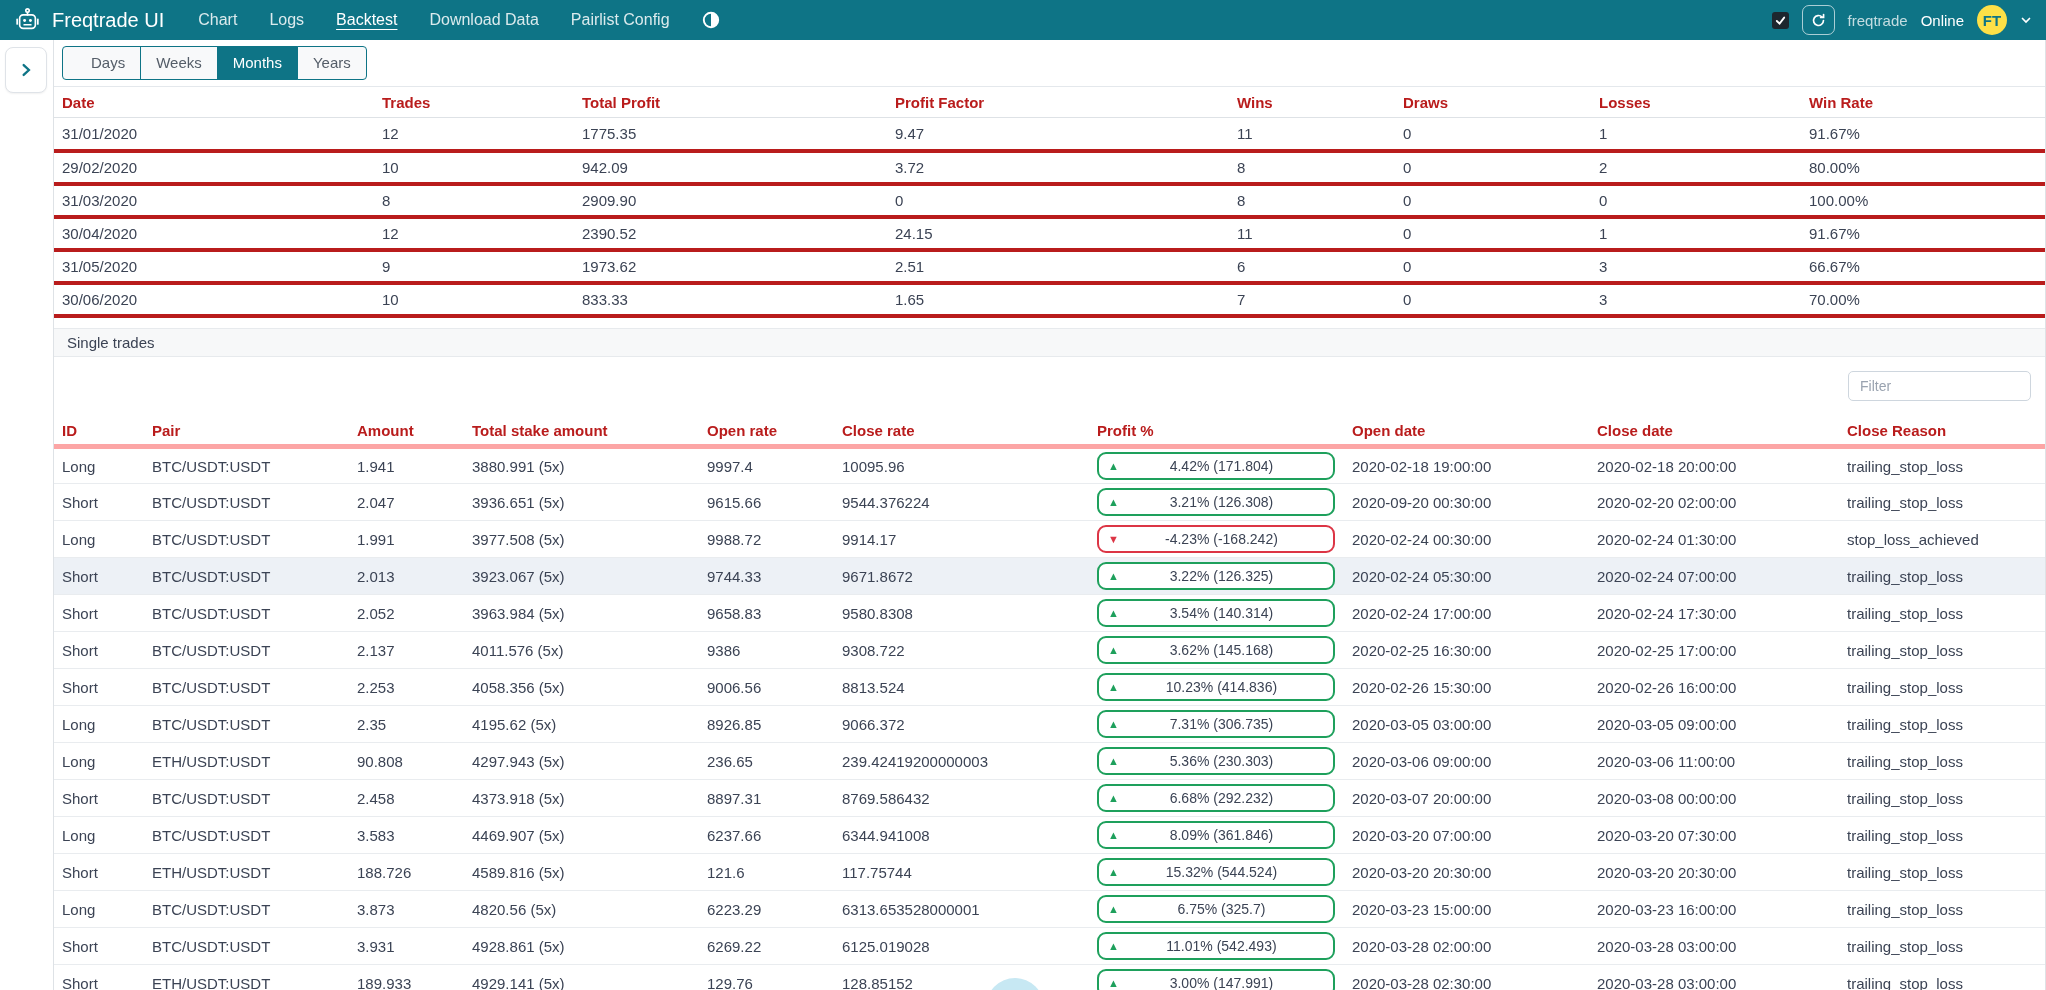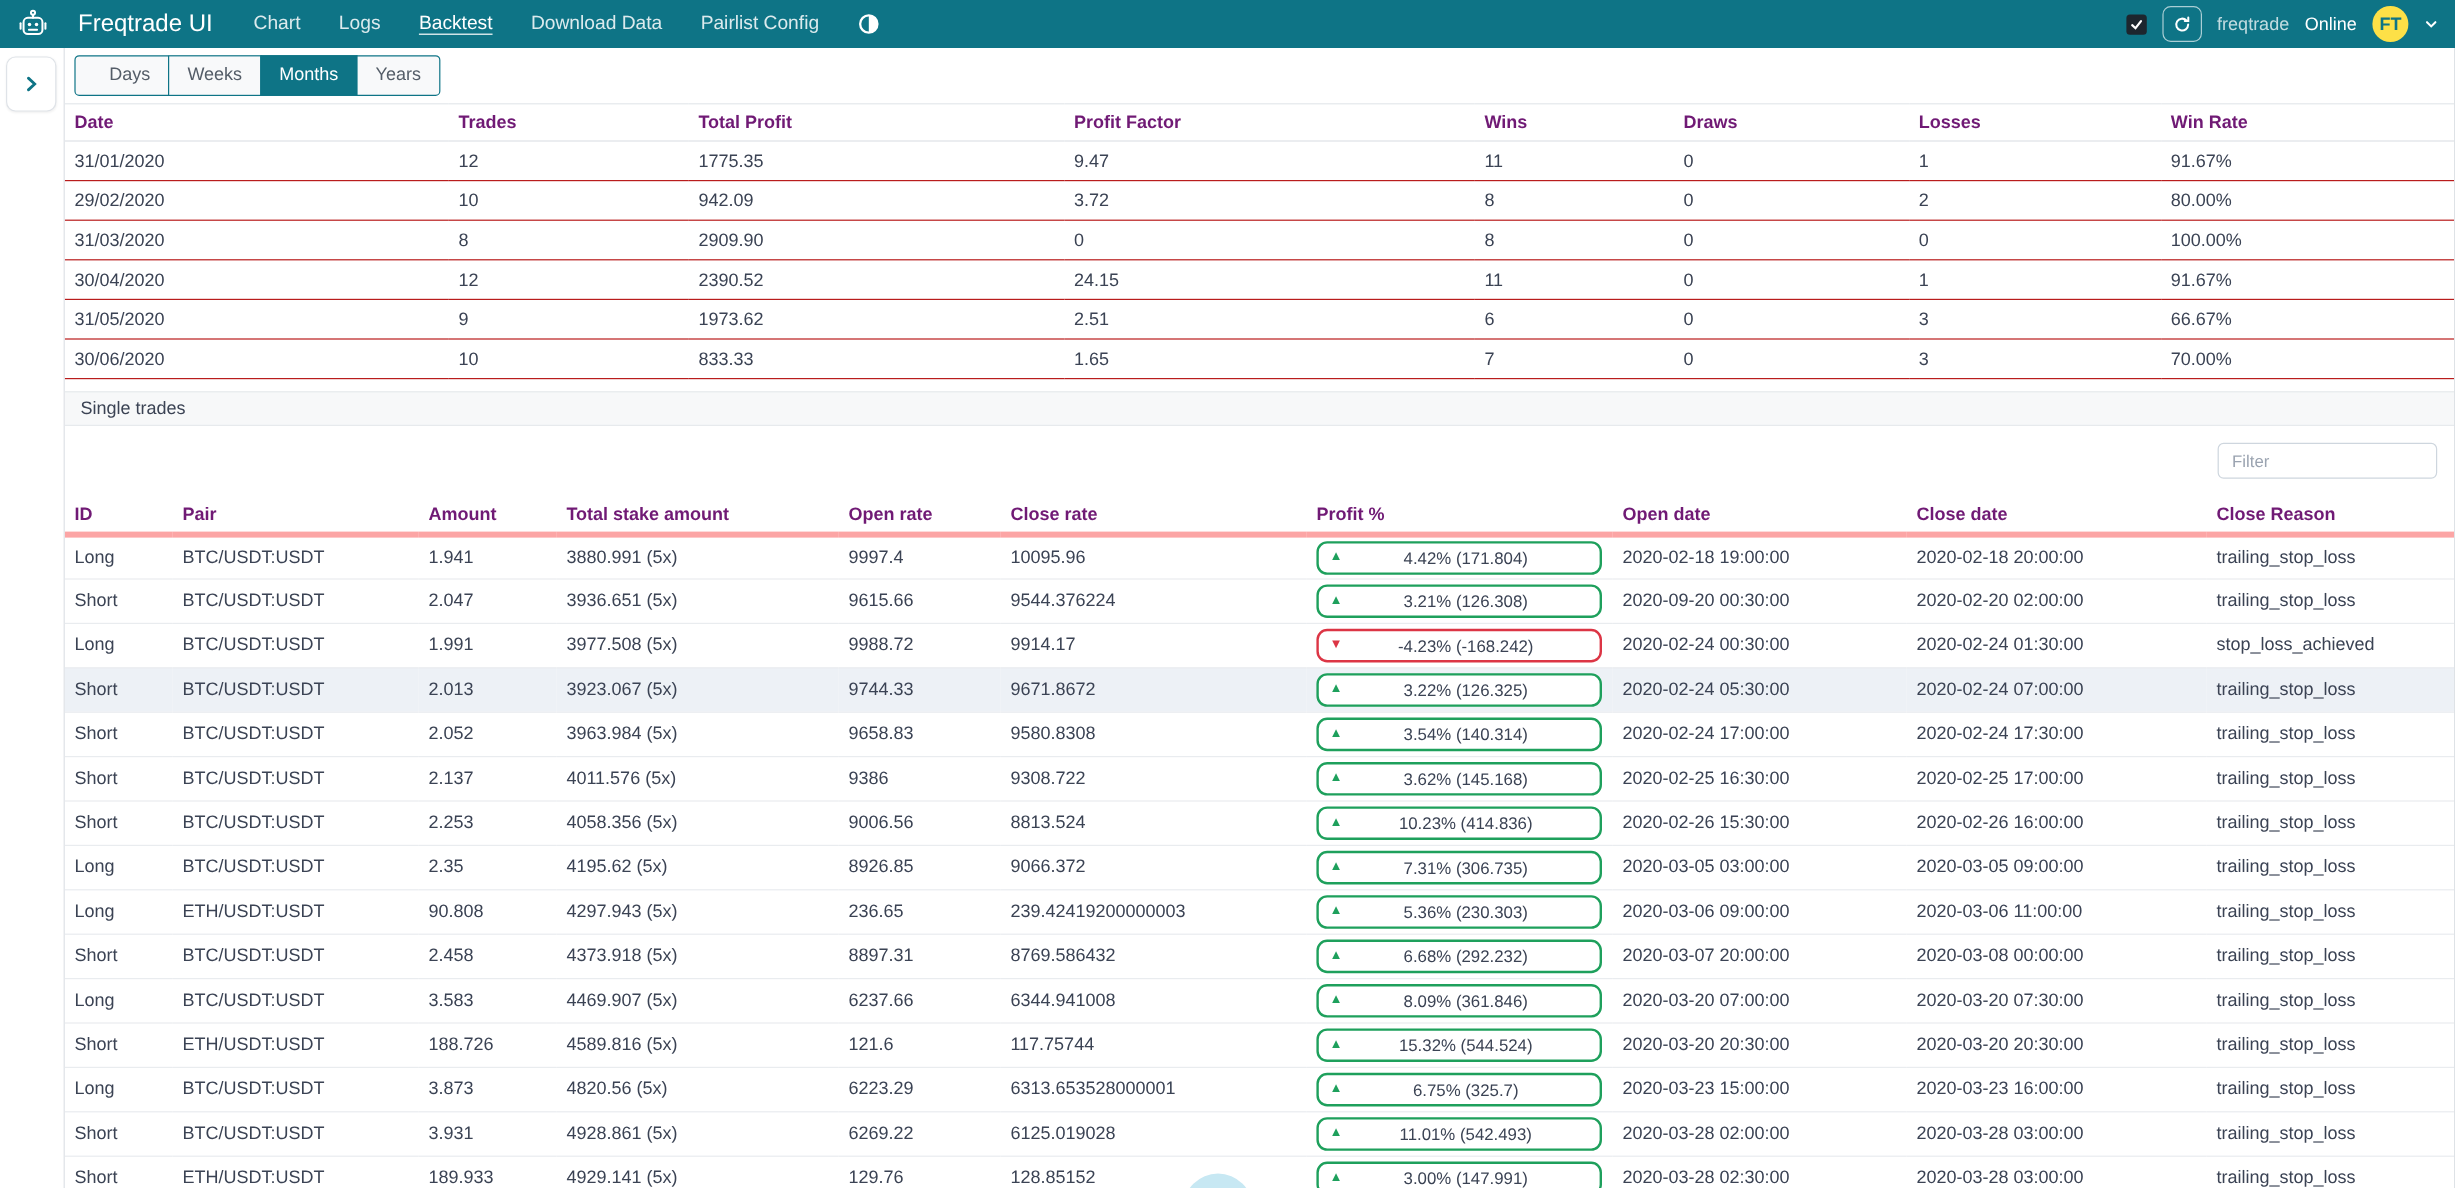--- a/index.html
+++ b/index.html
@@ -5,21 +5,21 @@
   * { box-sizing: border-box; }
   html,body { margin:0; padding:0; }
   body {
     width:2046px; height:990px; overflow:hidden; position:relative;
     background:#ffffff; color:#3b4354;
     font-family:"Liberation Sans", sans-serif;
   }
 
   
   .navbar { height:40px; background:#0e7486; display:flex; align-items:center; padding:0 14px; color:#fff; }
-  .brand { display:flex; align-items:center; gap:24px; margin-right:34px; font-size:20px; white-space:nowrap; }
+  .brand { display:flex; align-items:center; gap:11px; margin-right:34px; font-size:20px; white-space:nowrap; }
   .nav-links { display:flex; gap:32px; font-size:16px; align-items:center; }
   .nav-link { color:rgba(255,255,255,.85); cursor:pointer; white-space:nowrap; }
   .nav-link.active { color:#fff; text-decoration:underline; text-underline-offset:4px; }
   .theme-toggle { margin-left:32px; display:flex; align-items:center; cursor:pointer; }
   .nav-right { margin-left:auto; display:flex; align-items:center; gap:13px; font-size:15px; }
   .nav-checkbox { width:17px; height:17px; background:#1d262e; border-radius:3px; display:flex; align-items:center; justify-content:center; cursor:pointer; }
   .reload-btn { width:33px; height:30px; border:1px solid rgba(255,255,255,.65); border-radius:7px; background:transparent; display:flex; align-items:center; justify-content:center; cursor:pointer; }
   .bot-name { color:rgba(255,255,255,.75); }
   .status-text { color:#fff; }
   .avatar { width:30px; height:30px; border-radius:50%; background:#fde047; color:#0e7486; display:flex; align-items:center; justify-content:center; font-size:15px; font-weight:600; cursor:pointer; }
@@ -35,24 +35,24 @@
   
   .tabs { display:inline-flex; margin-left:8px; }
   .tab { padding:6px 15px; font-size:15px; border:1px solid #0e7486; margin-left:-1px;
     background:#f8f9fa; color:#545d68; cursor:pointer; line-height:20px; }
   .tab:first-child { border-radius:4px 0 0 4px; margin-left:0;padding-left:28px; }
   .tab:last-child { border-radius:0 4px 4px 0; }
   .tab.active { background:#0e7486; color:#fff; }
 
   
   table { width:100%; border-collapse:collapse; table-layout:fixed; font-size:15px; }
-  th { text-align:left; font-weight:700; color:#701a75; }
+  th { text-align:left; font-weight:700; color:#b91c1c; }
   .summary-table { margin-top:6px; }
   .summary-table th { height:31px; padding:0 8px; border-top:1px solid #e4e8ec; border-bottom:1px solid #dee2e6; }
-  .summary-table td { height:33px; padding:0 8px; border-bottom:1px solid #b91c1c; }
+  .summary-table td { height:33px; padding:0 8px; border-bottom:4px solid #b91c1c; }
 
   .section-bar { margin-top:10px; background:#f7f8f9; border-top:1px solid #e7eaed; border-bottom:1px solid #e7eaed;
     padding:5px 13px; font-size:15px; color:#3b4354; }
 
   .filter-band { display:flex; justify-content:flex-end; padding:14px 14px 16px; }
   .filter-input { width:183px; height:30px; border:1px solid #ced6de; border-radius:5px; padding:0 11px;
     font-size:14px; color:#3b4354; font-family:"Liberation Sans", sans-serif; outline:none; background:#fff; }
   .filter-input::placeholder { color:#9aa3b0; }
 
   .trades-table th { height:30px; padding:0 8px; border-bottom:5px solid #fca5a5; }

